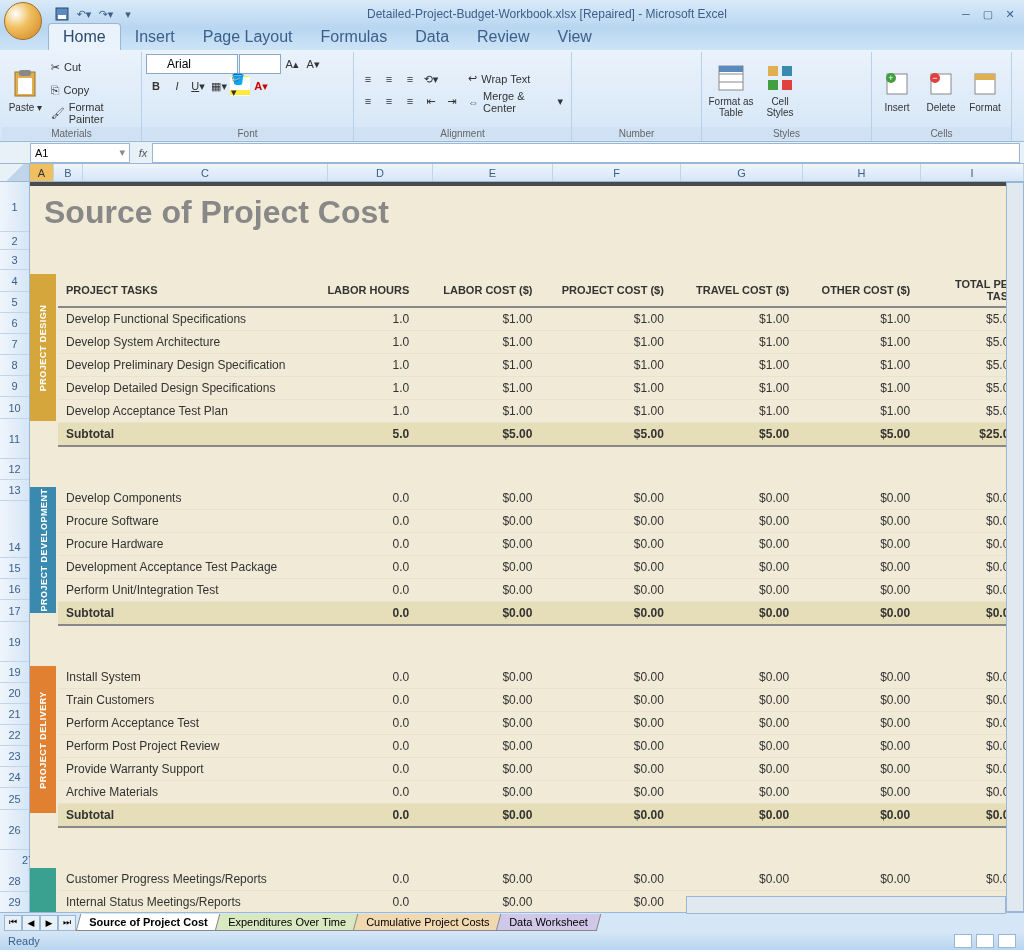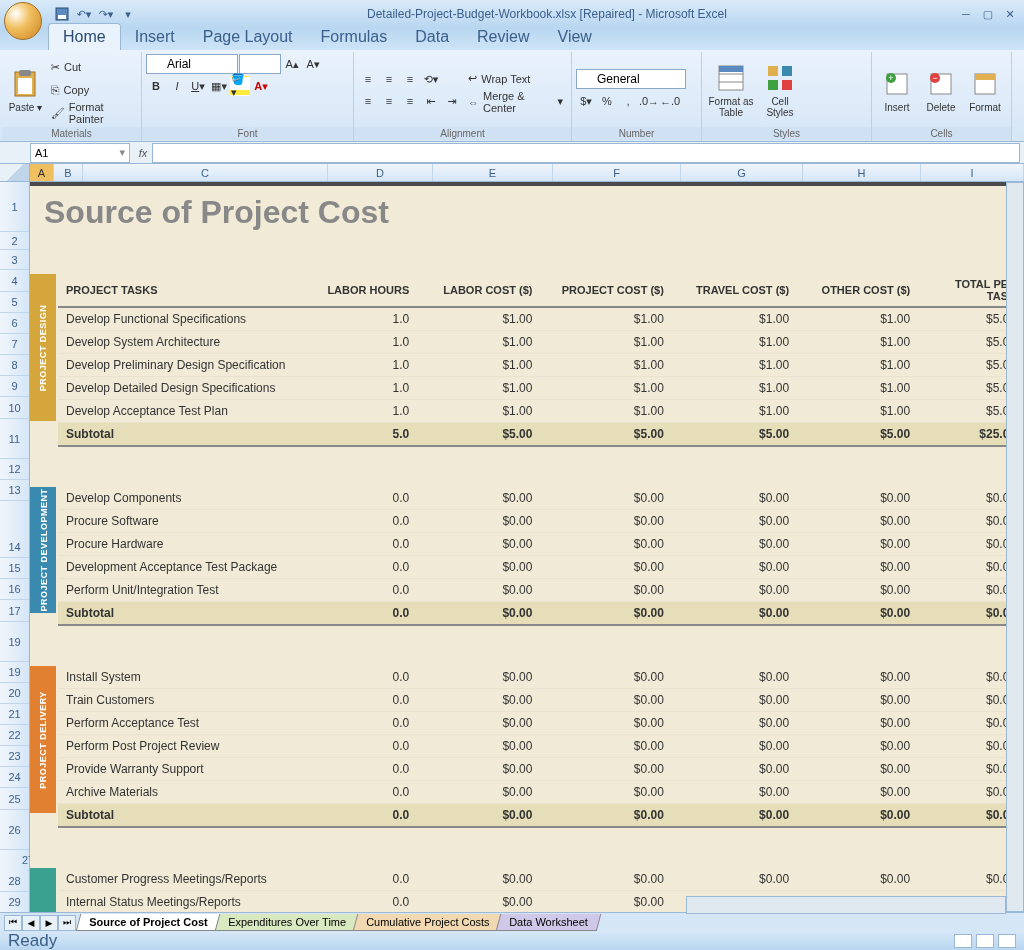--- a/index.html
+++ b/index.html
@@ -69,21 +69,21 @@
 .nav-btns { display: flex; margin-left: 4px; }
 .nav-btn { width: 18px; height: 16px; border: 1px solid #9ab8d6; background: #e8f0f8; display: flex; align-items: center; justify-content: center; font-size: 9px; cursor: pointer; }
 .sheet-tab { padding: 2px 10px; border: 1px solid #888; border-top: none; background: #e0d890; font-size: 11px; cursor: pointer; transform: skewX(-15deg); margin-left: -2px; }
 .sheet-tab > span { display: inline-block; transform: skewX(15deg); }
 .sheet-tab.active { background: #fff; font-weight: bold; }
 .sheet-tab.s2 { background: #d8e8c0; }
 .sheet-tab.s3 { background: #f0d8b0; }
 .sheet-tab.s4 { background: #d0c8e8; }
 
 
-.status-bar { position: absolute; bottom: 0; left: 0; right: 0; height: 18px; background: linear-gradient(#d5e6f7, #b8d6f0); display: flex; align-items: center; padding: 0 8px; font-size: 17px; color: #3b5f8a; }
+.status-bar { position: absolute; bottom: 0; left: 0; right: 0; height: 18px; background: linear-gradient(#d5e6f7, #b8d6f0); display: flex; align-items: center; padding: 0 8px; font-size: 11px; color: #3b5f8a; }
 .status-bar .zoom { margin-left: auto; display: flex; align-items: center; gap: 4px; }
 .view-btn { width: 18px; height: 14px; border: 1px solid #9ab8d6; background: #fff; }
 .scroll-h { position: absolute; bottom: 18px; right: 18px; width: 320px; height: 18px; background: #e0e8f0; border: 1px solid #9ab8d6; }
 .scroll-v { position: absolute; right: 0; top: 182px; bottom: 38px; width: 18px; background: #e0e8f0; border: 1px solid #9ab8d6; }
 
 svg { display: block; }
 </style>
 </head>
 <body>
 
@@ -193,30 +193,20 @@
             <span>↩</span>
             <span>Wrap Text</span>
           </div>
         <div class="small-btn"><span>⇔</span><span>Merge &amp; Center</span> ▾</div>
       </div>
     </div>
     <div class="ribbon-group-label">Alignment</div>
   </div>
 
   <div class="ribbon-group" style="width:130px">
-    <div class="ribbon-content" style="flex-direction:column;gap:2px;justify-content:center">
-      <input class="ctl" style="width: 110px;" value="General">
-      <div class="btn-row">
-        <div class="mini-btn">$▾</div>
-        <div class="mini-btn">%</div>
-        <div class="mini-btn">,</div>
-        <div class="mini-btn">.0→</div>
-        <div class="mini-btn">←.0</div>
-      </div>
-    </div>
     <div class="ribbon-group-label">Number</div>
   </div>
 
   <div class="ribbon-group" style="width:170px">
     <div class="ribbon-content">
       <div class="big-btn" style="width:50px">
           <svg class="icon" viewBox="0 0 32 32">
             <rect x="4" y="4" width="24" height="24" fill="#fff" stroke="#888"></rect>
             <line x1="4" y1="12" x2="28" y2="12" stroke="#888"></line>
             <line x1="4" y1="20" x2="28" y2="20" stroke="#888"></line>

